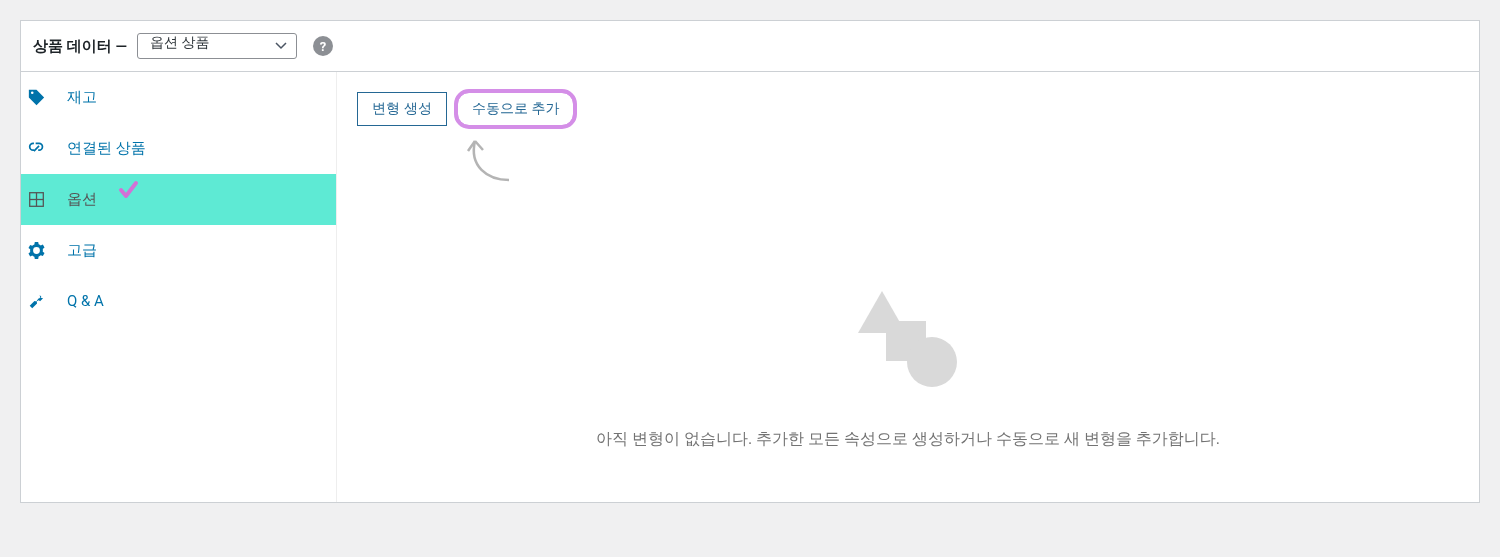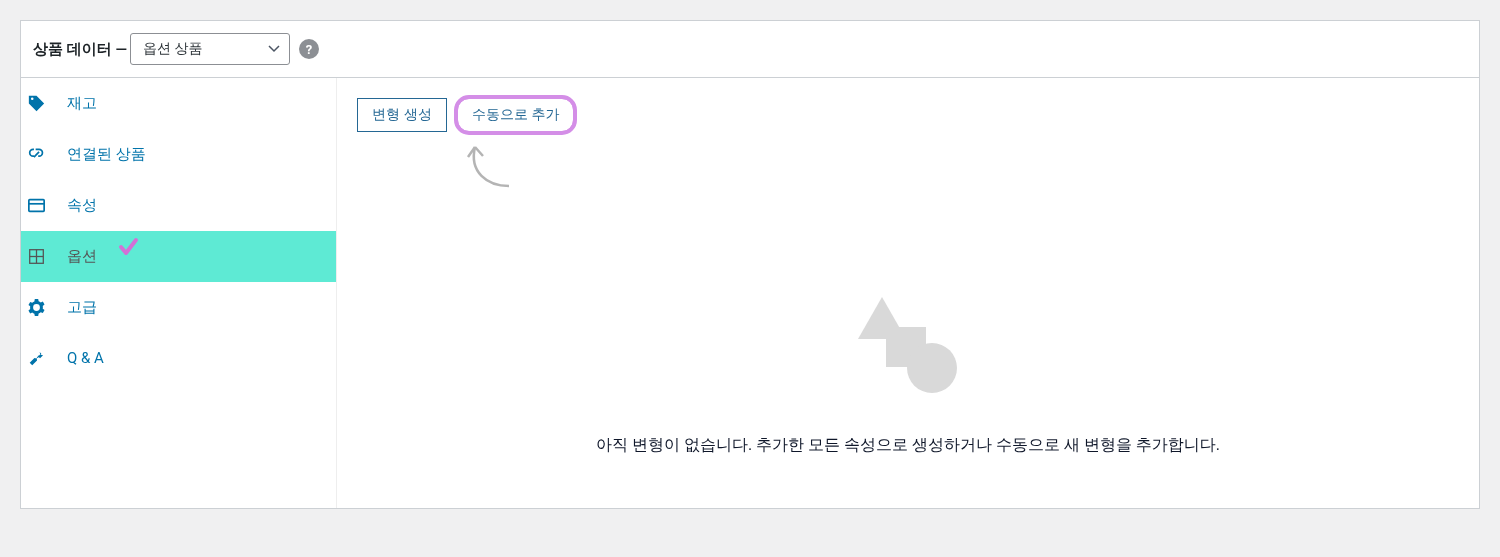--- a/index.html
+++ b/index.html
@@ -13,35 +13,35 @@
     .panel {
       background: #fff;
       border: 1px solid #ccd0d4;
       width: 1460px;
     }
     .header {
       padding: 12px 12px;
       border-bottom: 1px solid #ccd0d4;
       display: flex;
       align-items: center;
-      gap: 3px;
+      gap: 10px;
     }
     .header-title {
       font-size: 15px;
       font-weight: 600;
       color: #1d2327;
     }
     .select {
       position: relative;
       display: inline-block;
     }
     .select-box {
       border: 1px solid #8c8f94;
       background: #fff;
-      padding: 6px 36px 6px 12px;
+      padding: 0 36px 6px 12px;
       border-radius: 3px;
       font-size: 14px;
       color: #2c3338;
       cursor: pointer;
       display: inline-flex;
       align-items: center;
       min-width: 160px;
     }
     .select-chevron {
       position: absolute;
@@ -156,21 +156,21 @@
     .circle {
       position: absolute;
       left: 54px;
       top: 46px;
       width: 50px;
       height: 50px;
       border-radius: 50%;
       background: #d9d9d9;
     }
     .empty-text {
-      color: #0f172a;
+      color: #737373;
       font-size: 16px;
     }
     .check-annot {
       position: absolute;
       left: 96px;
       top: 6px;
     }
   </style>
 </head>
 <body>
@@ -206,29 +206,20 @@
 
       <div class="sidebar-item">
         <span class="sidebar-icon">
           <svg width="17" height="17" viewBox="0 0 20 20">
               <path d="M7 13l6-6m-4-3h4a4 4 0 014 4v0a4 4 0 01-4 4h-1m-5 0H6a4 4 0 01-4-4v0a4 4 0 014-4h1" stroke="currentColor" stroke-width="2" fill="none"></path>
             </svg>
         </span>
         <span>연결된 상품</span>
       </div>
 
-      <div class="sidebar-item">
-        <span class="sidebar-icon">
-          <svg width="17" height="17" viewBox="0 0 20 20">
-              <rect x="1" y="3" width="18" height="14" rx="1" fill="none" stroke="currentColor" stroke-width="2"></rect>
-              <line x1="1" y1="8" x2="19" y2="8" stroke="currentColor" stroke-width="2"></line>
-            </svg>
-        </span>
-        <span>속성</span>
-      </div>
 
       <div class="sidebar-item active">
         <span class="sidebar-icon">
           <svg width="17" height="17" viewBox="0 0 20 20">
               <rect x="2" y="2" width="16" height="16" fill="none" stroke="currentColor" stroke-width="1.5"></rect>
               <line x1="10" y1="2" x2="10" y2="18" stroke="currentColor" stroke-width="1.5"></line>
               <line x1="2" y1="10" x2="18" y2="10" stroke="currentColor" stroke-width="1.5"></line>
             </svg>
         </span>
         <span>옵션</span>

